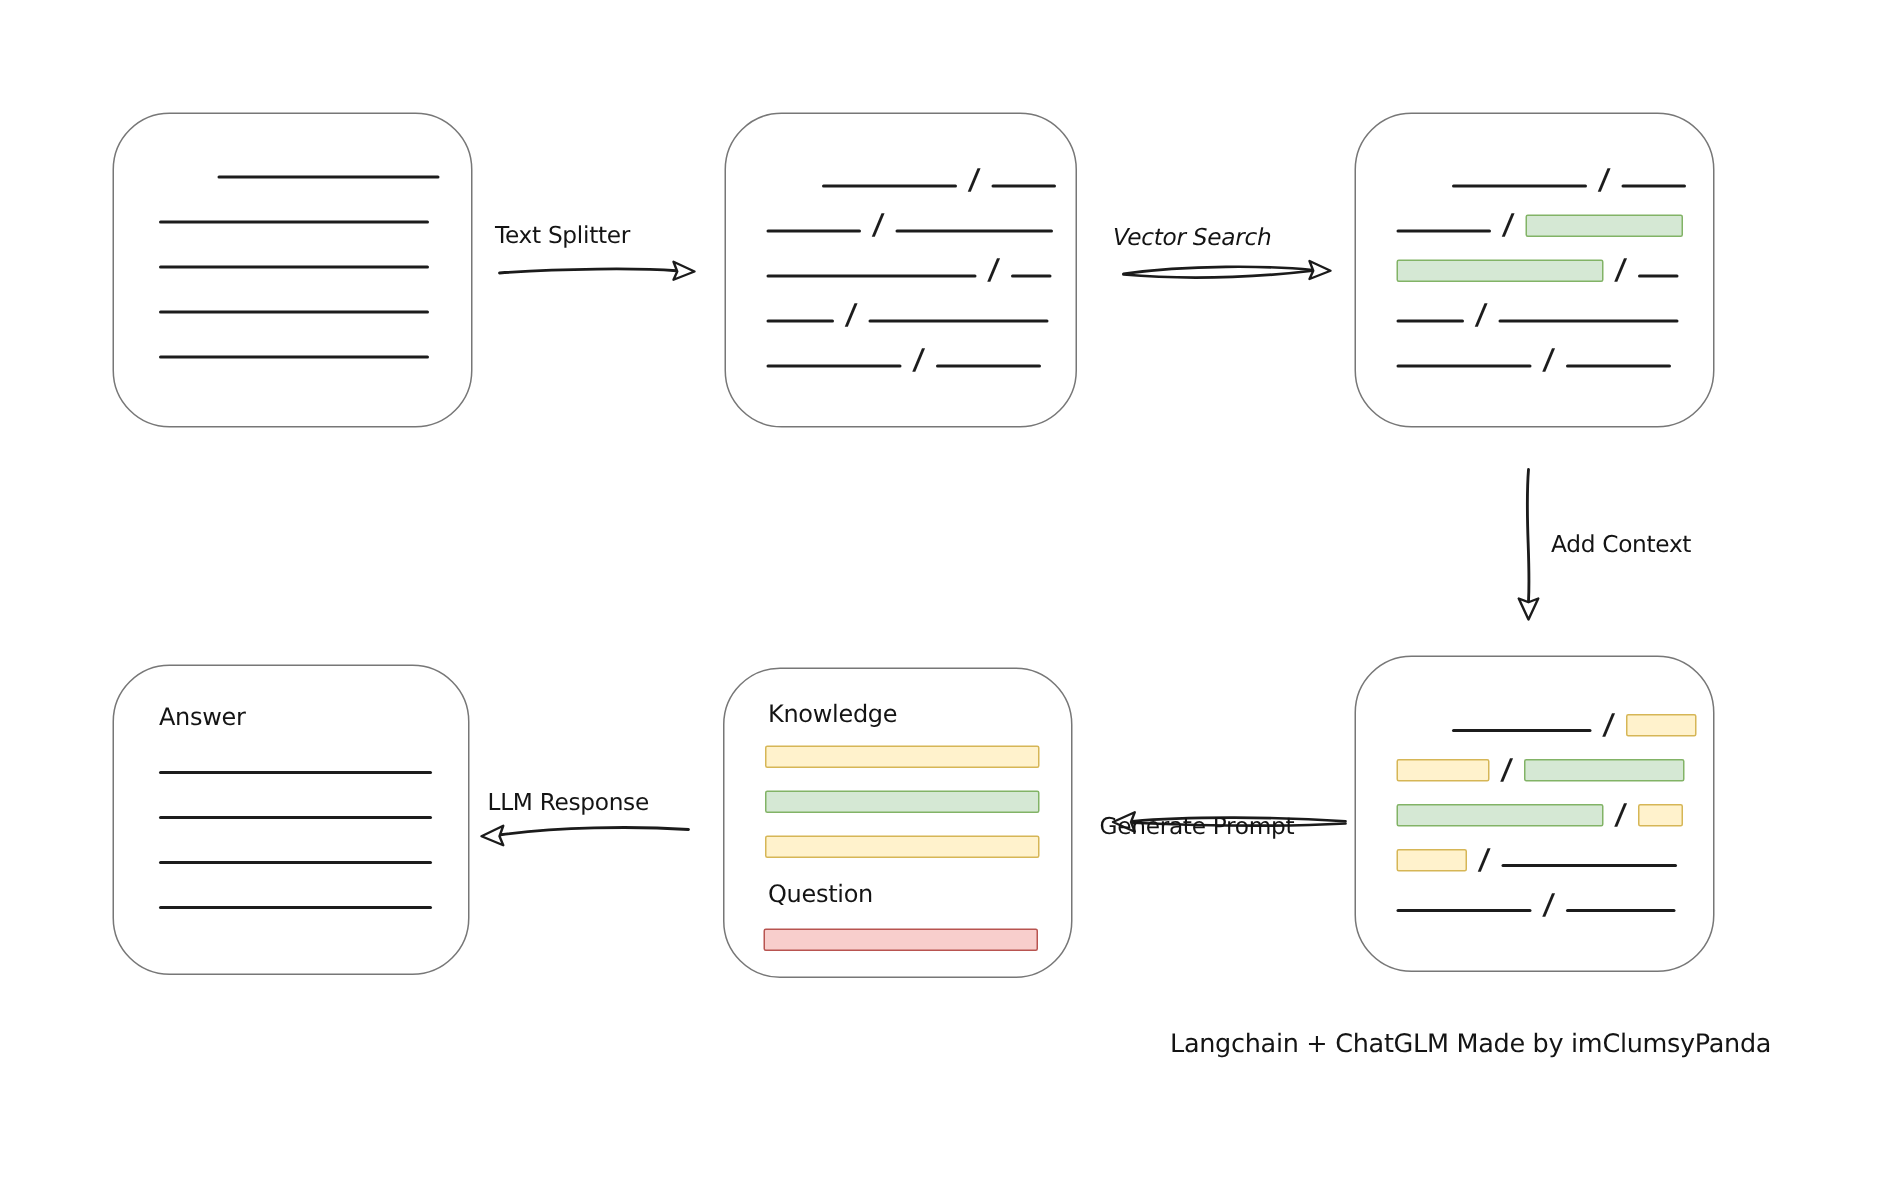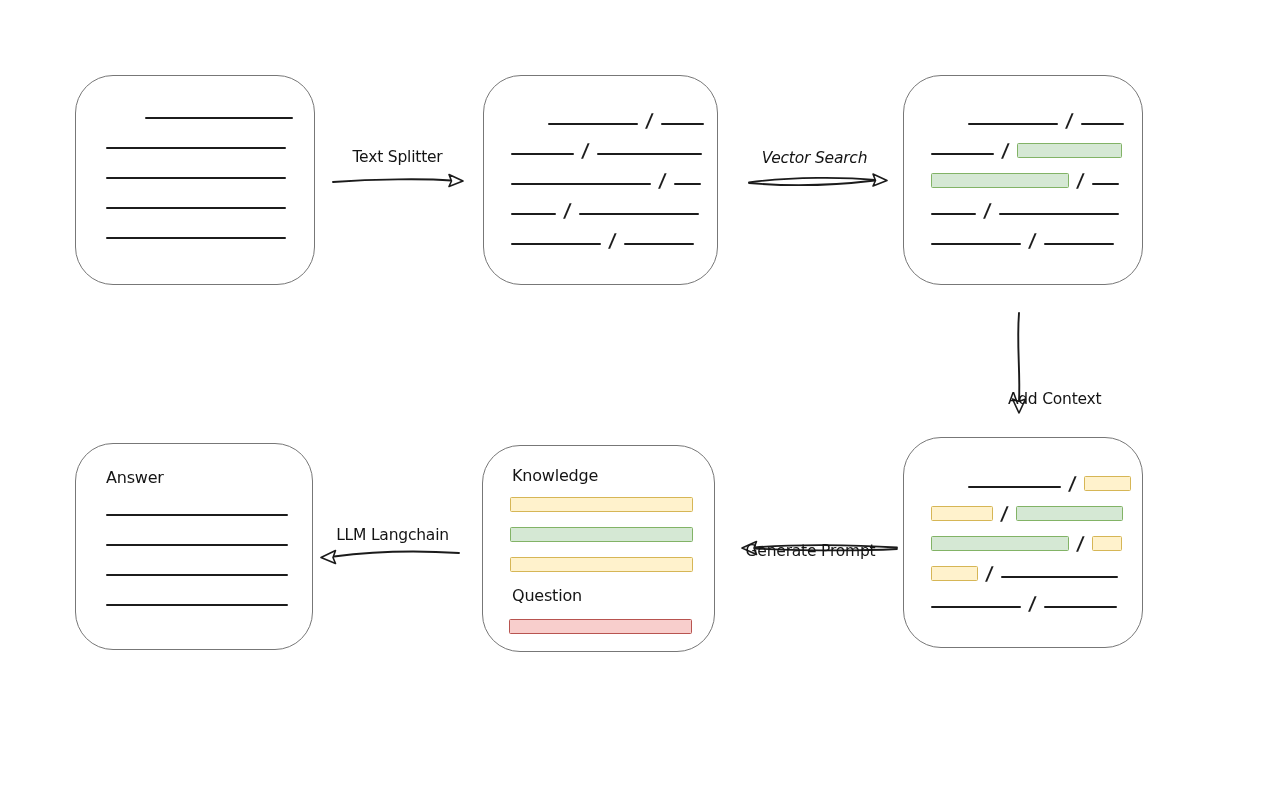--- a/index.html
+++ b/index.html
@@ -22,21 +22,21 @@
   .seg-slash {
     font-size:19px; line-height:16px; font-weight:600; color:var(--line);
     transform:skewX(-6deg); margin:0 1px 0 1px;
   }
   .seg-yellow, .seg-green, .seg-red { height:15px; border-radius:1.5px; border:1.6px solid; }
   .seg-yellow { background:var(--yellow-fill); border-color:var(--yellow-stroke); }
   .seg-green  { background:var(--green-fill);  border-color:var(--green-stroke); }
   .seg-red    { background:var(--red-fill);    border-color:var(--red-stroke); }
   
   .box-label { position:absolute; font-size:16px; letter-spacing:-0.2px; color:#141414; white-space:nowrap; }
-  .arrow-label { position:absolute; font-size:15.5px; letter-spacing:-0.2px; color:#141414; white-space:nowrap; text-align:center; }
+  .arrow-label { position:absolute; font-size:15.5px; letter-spacing:-0.2px; color:#141414; white-space:nowrap; }
   .caption { position:absolute; left:780px; top:686px; width:420px; font-size:17px; letter-spacing:-0.2px; color:#141414; white-space:nowrap; }
   svg.arrows { position:absolute; left:0; top:0; pointer-events:none; }
   svg.arrows path, svg.arrows polygon { stroke:#1b1b1b; fill:none; stroke-linecap:round; stroke-linejoin:round; }
   svg.arrows polygon { fill:#ffffff; stroke-width:1.6; }
 </style>
 </head>
 <body>
 
 <div class="canvas">
 
@@ -218,18 +218,19 @@
     </g>
 
     <g>
       <path d="M459,553 C 420,550.5 372,551.5 334,556.5" stroke-width="1.9"></path>
       <polygon points="321,557.5 335.5,550.5 333,557.5 335.5,563.5"></polygon>
     </g>
   </svg>
 
   <div class="arrow-label" style="left:330px; top:148px; width:135px;">Text Splitter</div>
   <div class="arrow-label" style="left:742px; top:149px; width:145px;font-style:italic;">Vector Search</div>
-  <div class="arrow-label" style="left:1008px; top:354px; text-align:center;margin-top:36px;">Add Context</div>
+  <div class="arrow-label" style="left:1034px; top:354px; text-align:center;">Add Context</div>
   <div class="arrow-label" style="left:733px; top:542px; width:155px;">Generate Prompt</div>
-  <div class="arrow-label" style="left:325px; top:526px; width:135px;">LLM Langchain</div>
-
+  <div class="arrow-label" style="left:325px; top:526px; width:135px;">LLM Response</div>
+
+  <div class="caption">Langchain + ChatGLM Made by imClumsyPanda</div>
 
 </div>
 
 </body></html>

